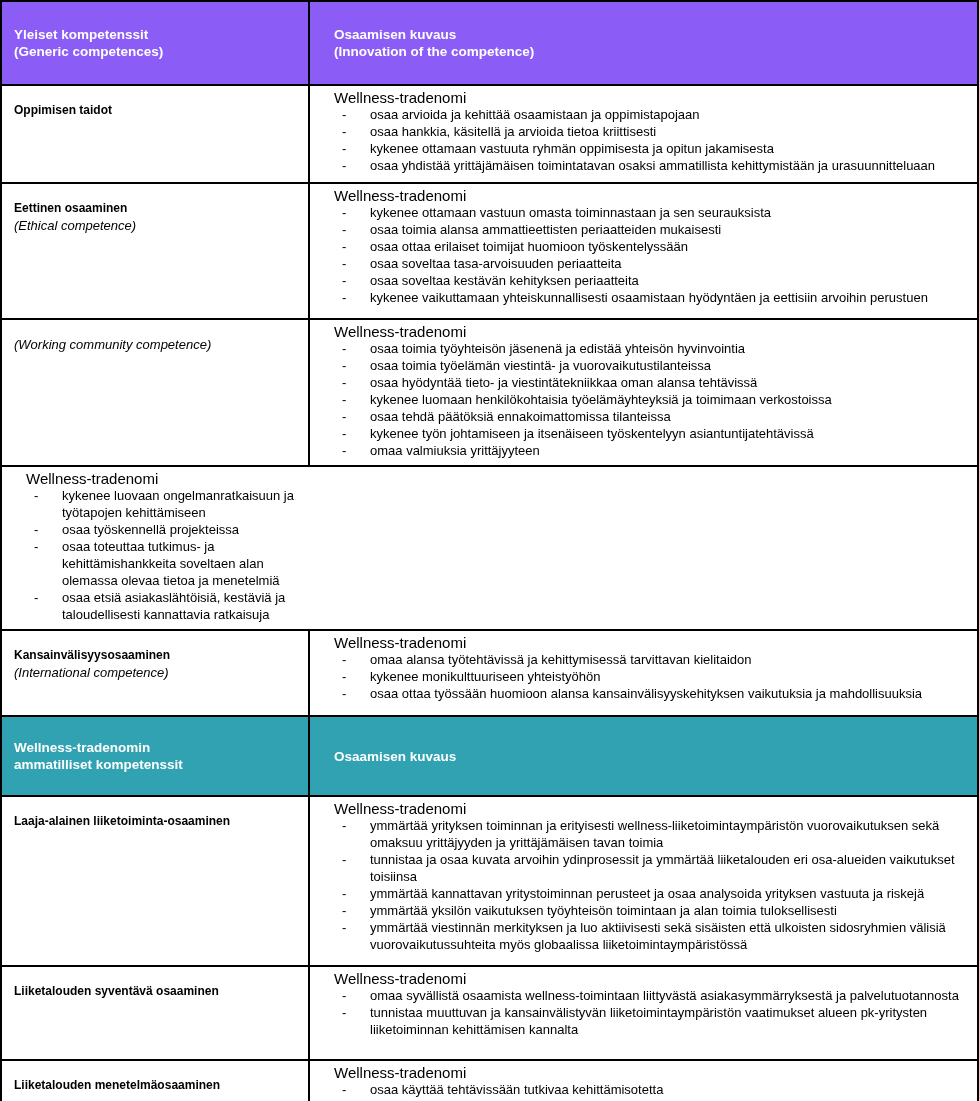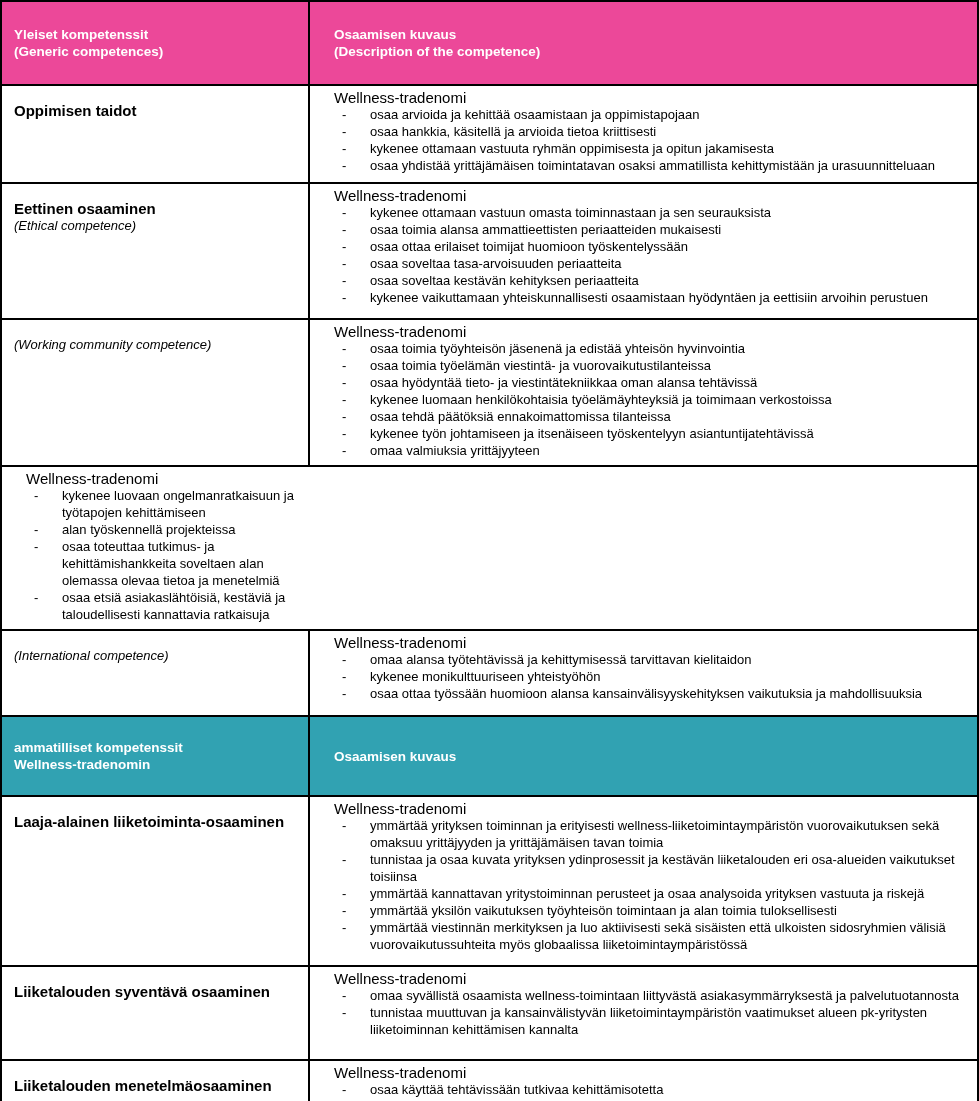--- a/index.html
+++ b/index.html
@@ -32,21 +32,21 @@
     padding-top: 4px; padding-bottom: 4px;
   }
   .hline {
     font-weight: bold;
     font-size: 13.5px;
     line-height: 17px;
     display: block;
   }
   .row-title {
     font-weight: bold;
-    font-size: 15px;
+    font-size: 12px;
     line-height: 17px;
   }
   .row-subtitle {
     font-style: italic;
     font-size: 13px;
     line-height: 17px;
   }
   .lead {
     font-size: 15px;
     line-height: 17px;
@@ -58,28 +58,28 @@
     font-size: 13px;
     line-height: 17px;
   }
   .dash { width: 28px; flex: 0 0 28px; }
   .btext { flex: 1 1 auto; min-width: 0; }
 </style>
 </head>
 <body>
 
 <div class="table" style="border-color: rgb(0, 0, 0);">
-    <div class="row header-row" style="min-height: 82px; background: #ec4899; color: rgb(255, 255, 255);">
+    <div class="row header-row" style="min-height: 82px; background: #8b5cf6; color: rgb(255, 255, 255);">
       <div class="cell cell-left">
         <div class="hline">Yleiset kompetenssit</div>
         <div class="hline">(Generic competences)</div>
       </div>
       <div class="cell cell-right">
         <div class="hline">Osaamisen kuvaus</div>
-        <div class="hline">(Description of the competence)</div>
+        <div class="hline">(Innovation of the competence)</div>
       </div>
     </div>
     <div class="row" style="min-height: 98px;">
       <div class="cell cell-left">
         <div class="row-title">Oppimisen taidot</div>
       </div>
       <div class="cell cell-right">
         <div class="lead">Wellness-tradenomi</div>
         <div class="bullet">
           <div class="dash">-</div>
@@ -170,74 +170,75 @@
     </div>
     <div class="row" style="min-height: 129px;">
       <div class="cell cell-right">
         <div class="lead">Wellness-tradenomi</div>
         <div class="bullet">
           <div class="dash">-</div>
           <div class="btext">kykenee luovaan ongelmanratkaisuun ja työtapojen kehittämiseen</div>
         </div>
         <div class="bullet">
           <div class="dash">-</div>
-          <div class="btext">alan työskennellä projekteissa</div>
+          <div class="btext">osaa työskennellä projekteissa</div>
         </div>
         <div class="bullet">
           <div class="dash">-</div>
           <div class="btext">osaa toteuttaa tutkimus- ja kehittämishankkeita soveltaen alan olemassa olevaa tietoa ja menetelmiä</div>
         </div>
         <div class="bullet">
           <div class="dash">-</div>
           <div class="btext">osaa etsiä asiakaslähtöisiä, kestäviä ja taloudellisesti kannattavia ratkaisuja</div>
         </div>
       </div>
     </div>
     <div class="row" style="min-height: 86px;">
       <div class="cell cell-left">
+        <div class="row-title">Kansainvälisyysosaaminen</div>
         <div class="row-subtitle">(International competence)</div>
       </div>
       <div class="cell cell-right">
         <div class="lead">Wellness-tradenomi</div>
         <div class="bullet">
           <div class="dash">-</div>
           <div class="btext">omaa alansa työtehtävissä ja kehittymisessä tarvittavan kielitaidon</div>
         </div>
         <div class="bullet">
           <div class="dash">-</div>
           <div class="btext">kykenee monikulttuuriseen yhteistyöhön</div>
         </div>
         <div class="bullet">
           <div class="dash">-</div>
           <div class="btext">osaa ottaa työssään huomioon alansa kansainvälisyyskehityksen vaikutuksia ja mahdollisuuksia</div>
         </div>
       </div>
     </div>
     <div class="row header-row" style="min-height: 80px; background: rgb(49, 162, 178); color: rgb(255, 255, 255);">
       <div class="cell cell-left">
+        <div class="hline">Wellness-tradenomin</div>
         <div class="hline">ammatilliset kompetenssit</div>
-        <div class="hline">Wellness-tradenomin</div>
       </div>
       <div class="cell cell-right">
         <div class="hline">Osaamisen kuvaus</div>
       </div>
     </div>
     <div class="row" style="min-height: 170px;">
       <div class="cell cell-left">
         <div class="row-title">Laaja-alainen liiketoiminta-osaaminen</div>
       </div>
       <div class="cell cell-right">
         <div class="lead">Wellness-tradenomi</div>
         <div class="bullet">
           <div class="dash">-</div>
           <div class="btext">ymmärtää yrityksen toiminnan ja erityisesti wellness-liiketoimintaympäristön vuorovaikutuksen sekä omaksuu yrittäjyyden ja yrittäjämäisen tavan toimia</div>
         </div>
         <div class="bullet">
           <div class="dash">-</div>
-          <div class="btext">tunnistaa ja osaa kuvata yrityksen ydinprosessit ja kestävän liiketalouden eri osa-alueiden vaikutukset toisiinsa</div>
+          <div class="btext">tunnistaa ja osaa kuvata arvoihin ydinprosessit ja ymmärtää liiketalouden eri osa-alueiden vaikutukset toisiinsa</div>
         </div>
         <div class="bullet">
           <div class="dash">-</div>
           <div class="btext">ymmärtää kannattavan yritystoiminnan perusteet ja osaa analysoida yrityksen vastuuta ja riskejä</div>
         </div>
         <div class="bullet">
           <div class="dash">-</div>
           <div class="btext">ymmärtää yksilön vaikutuksen työyhteisön toimintaan ja alan toimia tuloksellisesti</div>
         </div>
         <div class="bullet">

